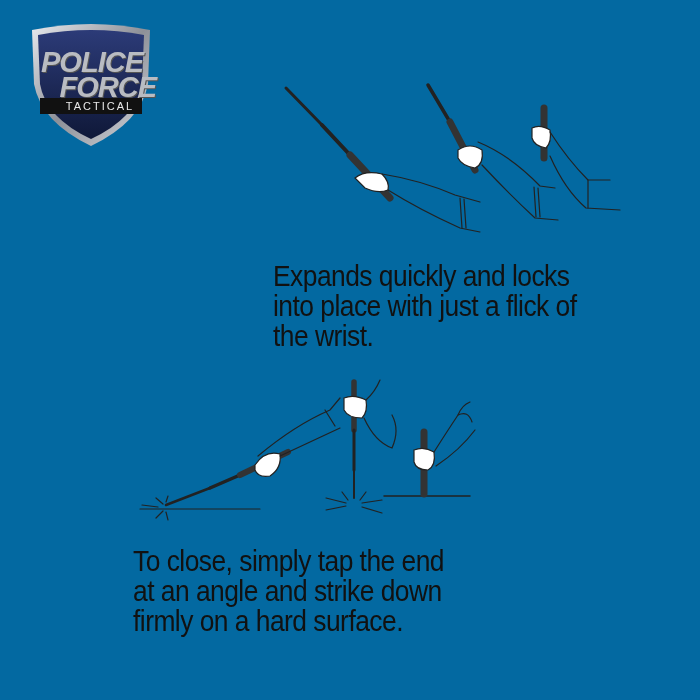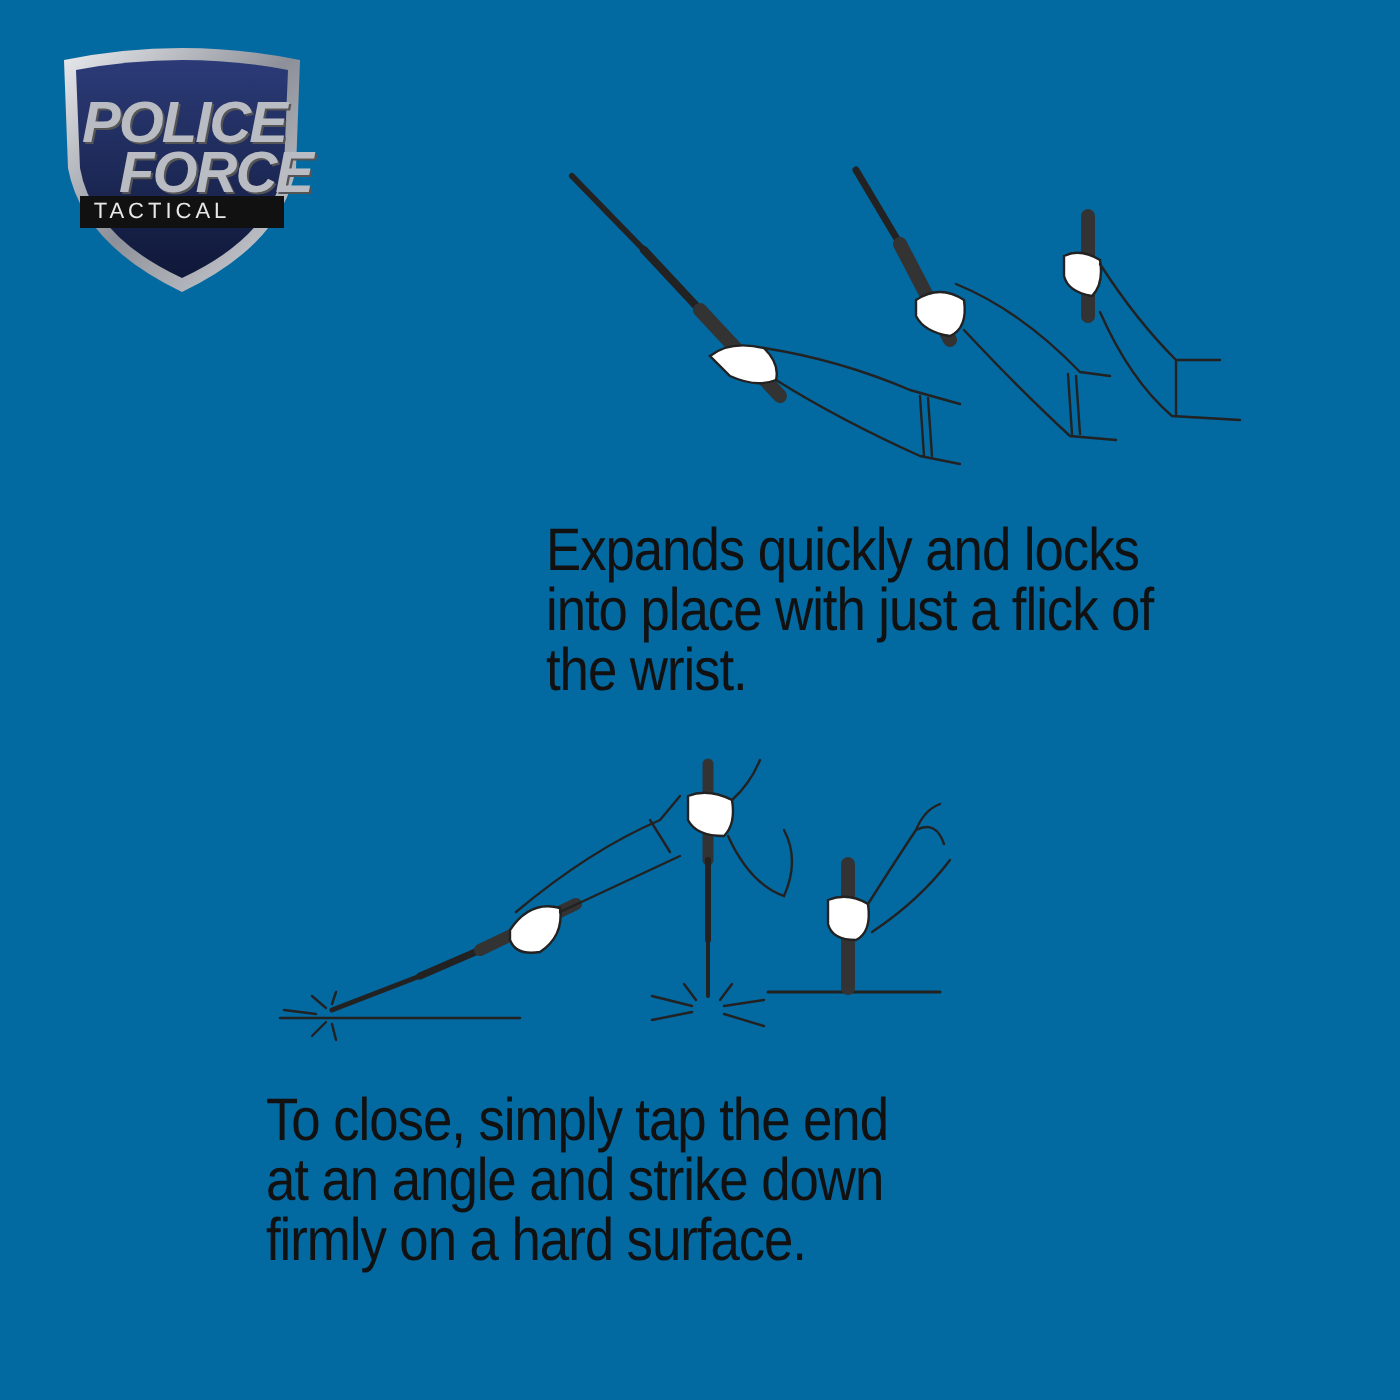--- a/index.html
+++ b/index.html
@@ -26,21 +26,21 @@
           <stop offset="0.5" stop-color="#8d9098"></stop>
           <stop offset="1" stop-color="#d6d8dd"></stop>
         </linearGradient>
       </defs>
       <path d="M6 8 Q65 -4 124 8 L122 62 Q115 100 65 124 Q15 100 8 62 Z" fill="url(#rim)"></path>
       <path d="M12 13 Q65 3 118 13 L116 62 Q110 96 65 117 Q20 96 14 62 Z" fill="url(#sh)"></path>
       <rect x="14" y="76" width="102" height="16" fill="#111"></rect>
     </svg>
     <div class="abs logo-text" style="left:2px;top:26px;width:128px;text-align:center;font-size:29px;line-height:28px;color:#b9bcc2;letter-spacing:-1px;text-shadow:1px 1px 0 #555;">POLICE</div>
     <div class="abs logo-text" style="left:6px;top:51px;width:124px;text-align:right;font-size:29px;line-height:28px;color:#b9bcc2;letter-spacing:-1px;text-shadow:1px 1px 0 #555;">FORCE</div>
-    <div class="abs" style="left:11px;top:78px;width:88px;text-align:center;font-size:11px;line-height:12px;color:#e8e8e8;letter-spacing:2px;font-family:'Liberation Sans',sans-serif;">TACTICAL</div>
+    <div class="abs" style="left:30px;top:78px;width:88px;text-align:center;font-size:11px;line-height:12px;color:#e8e8e8;letter-spacing:2px;font-family:'Liberation Sans',sans-serif;">TACTICAL</div>
   </div>
 
   <div class="abs" style="left:270px;top:70px;width:360px;height:180px;">
     <svg width="360" height="180" viewBox="0 0 360 180" fill="none" stroke="#222" stroke-width="1.2" stroke-linecap="round">
 
       <g>
         <line x1="16" y1="18" x2="52" y2="55" stroke-width="3"></line>
         <line x1="52" y1="55" x2="80" y2="85" stroke-width="4"></line>
         <line x1="80" y1="85" x2="120" y2="128" stroke-width="7" stroke="#333"></line>
         <path d="M85 108 Q95 100 112 104 Q120 112 118 120 Q108 124 95 118 Z" fill="#fff"></path>

